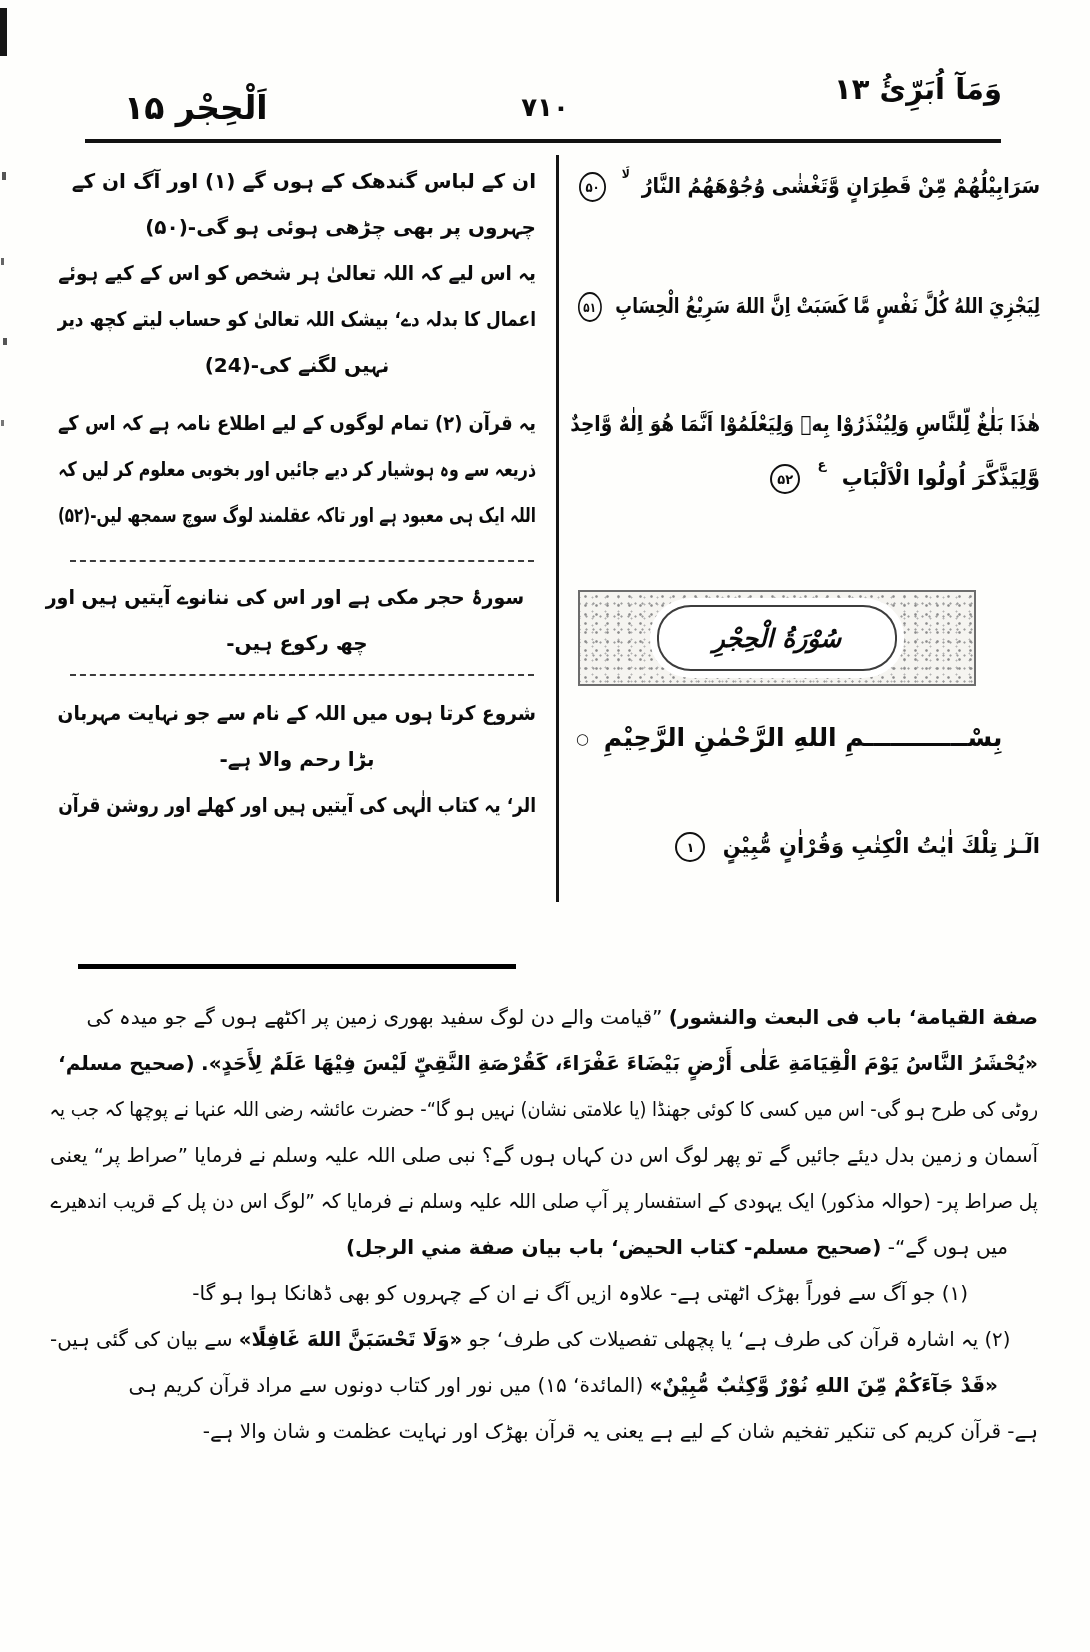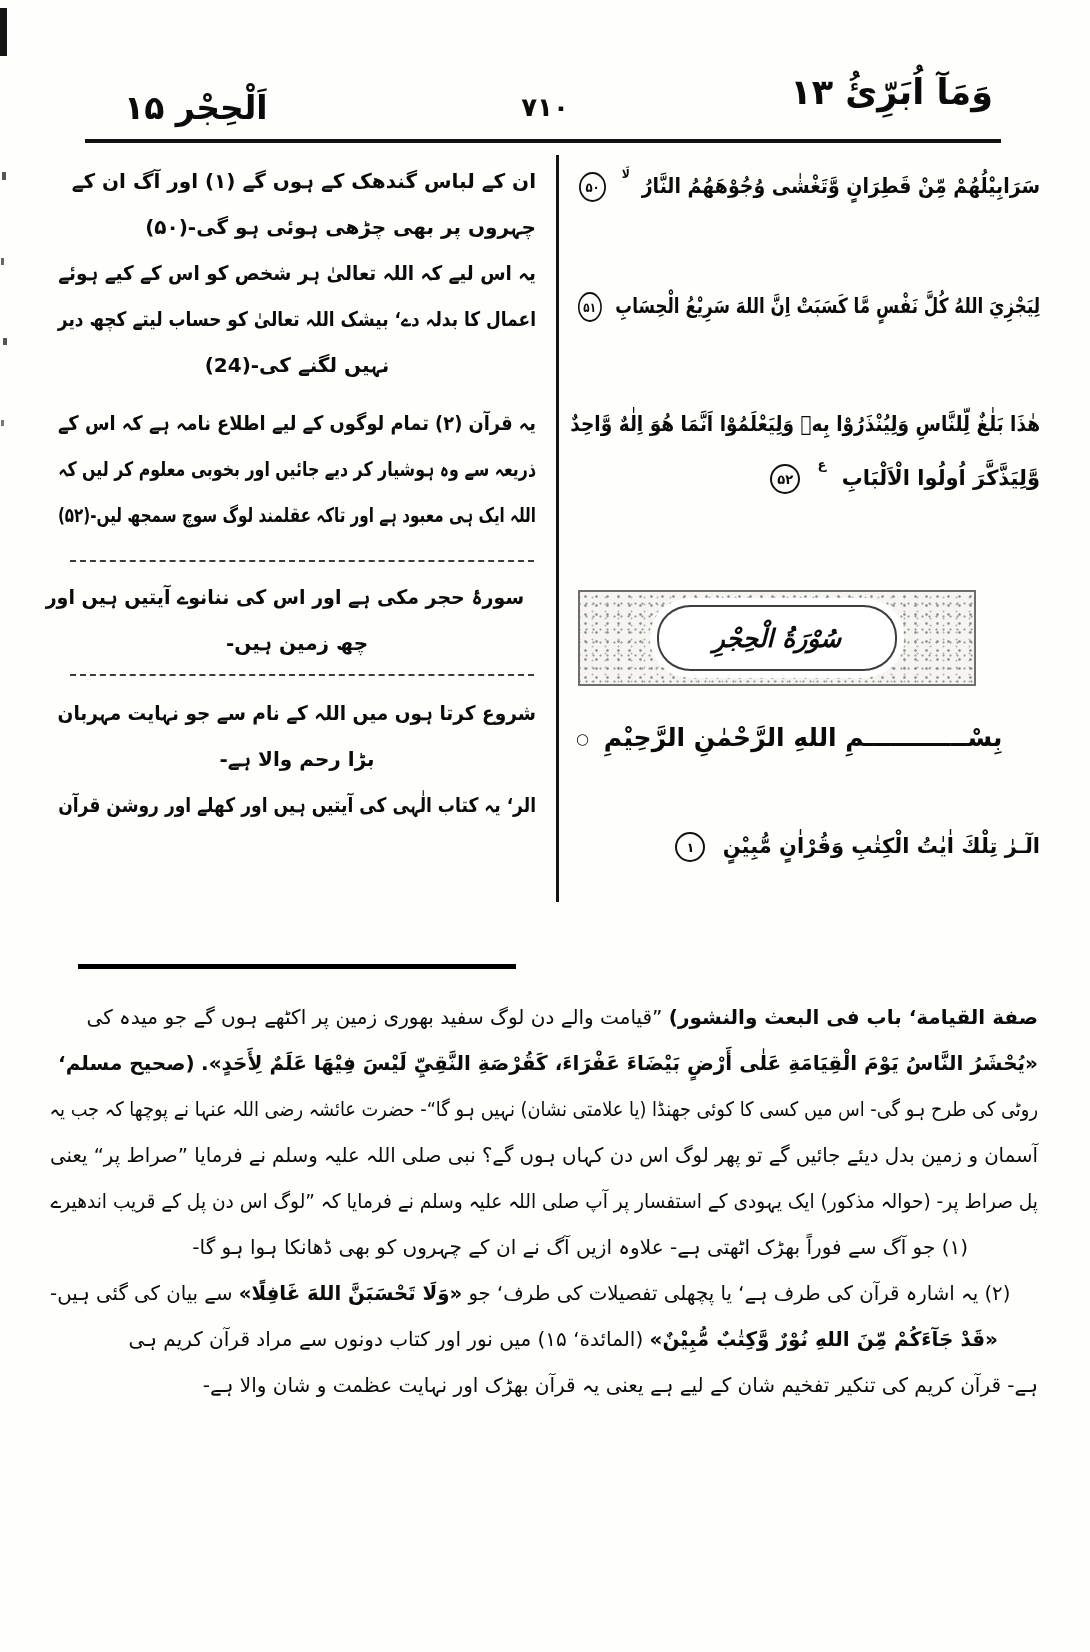--- a/index.html
+++ b/index.html
@@ -5,21 +5,21 @@
   html,body{margin:0;padding:0;background:#ffffff;}
   .page{
     position:relative;width:1090px;height:1652px;margin:0 auto;
     background:#fefefc;color:#0b0b0b;direction:rtl;
     font-family:"DejaVu Sans",sans-serif;overflow:hidden;
   }
   
   .hdr{position:absolute;font-weight:bold;white-space:nowrap;}
   #hdr-surah{left:124px;top:74px;font-size:33px;margin-top:14px;}
   #hdr-page{left:50%;top:92px;transform:translateX(-50%);font-size:26px;}
-  #hdr-juz{right:97px;top:72px;font-size:35px;}
+  #hdr-juz{right:88px;top:72px;font-size:29px;}
   #hdr-rule{position:absolute;left:85px;top:139px;width:916px;height:4px;background:#121212;}
   
   #col-divider{position:absolute;left:556px;top:155px;width:3px;height:747px;background:#141414;}
   
   .vline{
     position:absolute;left:570px;width:470px;height:52px;line-height:52px;
     text-align:right;white-space:nowrap;font-weight:bold;font-size:21px;
   }
   .vnum{
     display:inline-flex;width:30px;height:30px;box-sizing:border-box;
@@ -133,21 +133,21 @@
   <div class="upara" style="top:400px">
     <div class="uline fitline" style="transform-origin: right center; transform: scaleX(0.891791);">یہ قرآن (۲) تمام لوگوں کے لیے اطلاع نامہ ہے کہ اس کے</div>
     <div class="uline fitline" style="transform-origin: right center; transform: scaleX(0.790083);">ذریعہ سے وہ ہوشیار کر دیے جائیں اور بخوبی معلوم کر لیں کہ</div>
     <div class="uline fitline" style="transform-origin: right center; transform: scaleX(0.757528);">اللہ ایک ہی معبود ہے اور تاکہ عقلمند لوگ سوچ سمجھ لیں-(۵۲)</div>
   </div>
 
   <div class="dashed" style="top:560px"></div>
 
   <div class="upara" style="top:574px">
     <div class="uline center fitline" style="transform-origin: center center; transform: scaleX(0.950298);">سورۂ حجر مکی ہے اور اس کی ننانوے آیتیں ہیں اور</div>
-    <div class="uline center">چھ زمین ہیں-</div>
+    <div class="uline center">چھ رکوع ہیں-</div>
   </div>
 
   <div class="dashed" style="top:674px"></div>
 
   <div class="upara" style="top:690px">
     <div class="uline fitline" style="transform-origin: right center; transform: scaleX(0.926357);">شروع کرتا ہوں میں اللہ کے نام سے جو نہایت مہربان</div>
     <div class="uline center">بڑا رحم والا ہے-</div>
   </div>
 
   <div class="upara" style="top:782px">
@@ -161,20 +161,24 @@
       <span class="b">صفة القيامة‘ باب فى البعث والنشور)</span>
       <span>”قیامت والے دن لوگ سفید بھوری زمین پر اکٹھے ہوں گے جو میدہ کی</span>
     </div>
     <div class="fline fitline">
       <span class="b">«يُحْشَرُ النَّاسُ يَوْمَ الْقِيَامَةِ عَلٰى أَرْضٍ بَيْضَاءَ عَفْرَاءَ، كَقُرْصَةِ النَّقِيِّ لَيْسَ فِيْهَا عَلَمٌ لِأَحَدٍ».</span>
       <span class="b">(صحيح مسلم‘</span>
     </div>
     <div class="fline fitline" style="transform-origin: right center; transform: scaleX(0.889289);">روٹی کی طرح ہو گی- اس میں کسی کا کوئی جھنڈا (یا علامتی نشان) نہیں ہو گا“- حضرت عائشہ رضی اللہ عنہا نے پوچھا کہ جب یہ</div>
     <div class="fline fitline" style="transform-origin: right center; transform: scaleX(0.985045);">آسمان و زمین بدل دیئے جائیں گے تو پھر لوگ اس دن کہاں ہوں گے؟ نبی صلی اللہ علیہ وسلم نے فرمایا ”صراط پر“ یعنی</div>
     <div class="fline fitline" style="transform-origin: right center; transform: scaleX(0.9277);">پل صراط پر- (حوالہ مذکور) ایک یہودی کے استفسار پر آپ صلی اللہ علیہ وسلم نے فرمایا کہ ”لوگ اس دن پل کے قریب اندھیرے</div>
+    <div class="fline fitline pr30">
+      <span>میں ہوں گے“-</span>
+      <span class="b">(صحيح مسلم- كتاب الحيض‘ باب بيان صفة مني الرجل)</span>
+    </div>
     <div class="fline fitline pr70">(۱) جو آگ سے فوراً بھڑک اٹھتی ہے- علاوہ ازیں آگ نے ان کے چہروں کو بھی ڈھانکا ہوا ہو گا-</div>
     <div class="fline fitline pr28" style="transform-origin: right center; transform: scaleX(0.986028);">
       <span>(۲) یہ اشارہ قرآن کی طرف ہے‘ یا پچھلی تفصیلات کی طرف‘ جو</span>
       <span class="b">«وَلَا تَحْسَبَنَّ اللهَ غَافِلًا»</span>
       <span>سے بیان کی گئی ہیں-</span>
     </div>
     <div class="fline fitline pr40">
       <span class="b">«قَدْ جَآءَكُمْ مِّنَ اللهِ نُوْرٌ وَّكِتٰبٌ مُّبِيْنٌ»</span>
       <span>(المائدة‘ ۱۵) میں نور اور کتاب دونوں سے مراد قرآن کریم ہی</span>
     </div>

